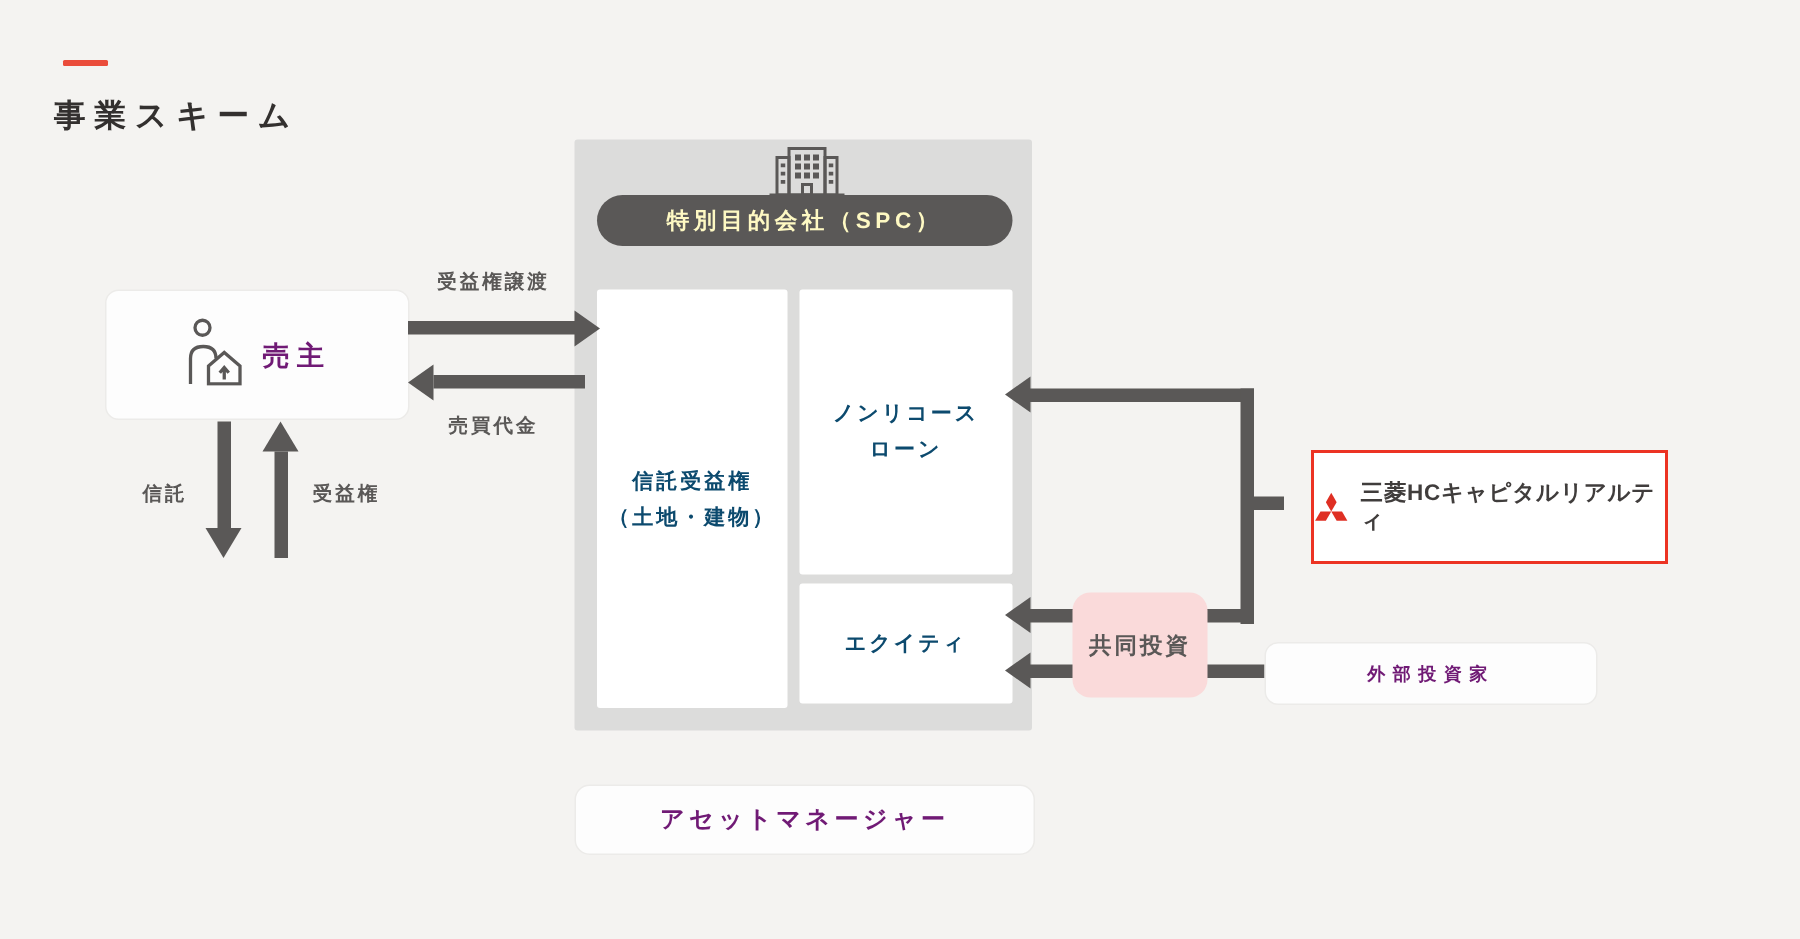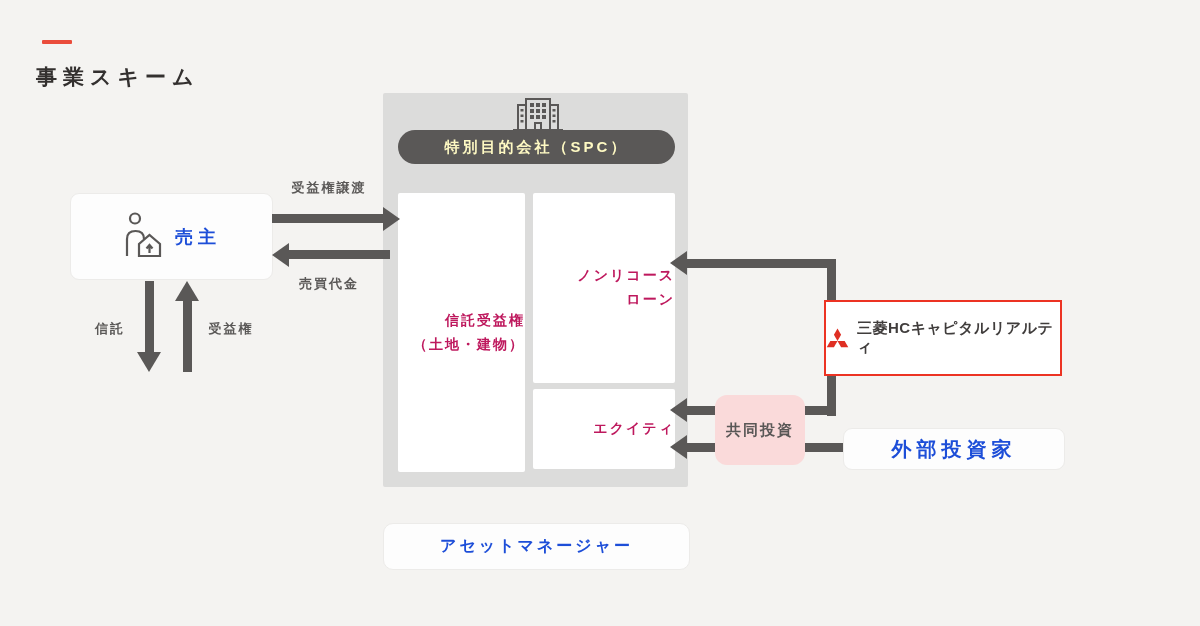--- a/index.html
+++ b/index.html
@@ -9,35 +9,35 @@
   .dash{left:42px;top:40px;width:30px;height:4px;background:#ea4c3b;border-radius:1px;}
   .title{left:36px;top:63px;font-size:21px;font-weight:bold;letter-spacing:6px;color:#33302f;}
 
   .spc-container{left:383px;top:93px;width:305px;height:394px;background:#dcdcdb;border-radius:2px;}
   .building-icon{left:511px;top:96px;width:54px;height:36px;}
   .spc-pill{left:398px;top:130px;width:277px;height:34px;background:#5a5857;border-radius:17px;
             display:flex;align-items:center;justify-content:center;color:#fef9c3;font-weight:bold;
             font-size:15px;letter-spacing:3px;}
 
   .whitebox{background:#ffffff;border-radius:2px;display:flex;flex-direction:column;
-            align-items:flex-end;justify-content:center;font-weight:bold;font-size:14px;
-            letter-spacing:2px;line-height:1.7;color:#be185d;text-align:center;}
+            align-items:center;justify-content:center;font-weight:bold;font-size:14px;
+            letter-spacing:2px;line-height:1.7;color:#0c4a6e;text-align:center;}
   .box-trust{left:398px;top:193px;width:127px;height:279px;}
   .box-loan{left:533px;top:193px;width:142px;height:190px;}
   .box-equity{left:533px;top:389px;width:142px;height:80px;}
 
   .card{background:#fdfdfd;border:1px solid #ecebe9;border-radius:9px;display:flex;
-        align-items:center;justify-content:center;font-weight:bold;color:#1d4ed8;}
+        align-items:center;justify-content:center;font-weight:bold;color:#701a75;}
   .seller{left:70px;top:193px;width:201px;height:85px;font-size:18px;letter-spacing:5px;gap:13px;}
   .trustee{left:70px;top:374px;width:201px;height:109px;font-size:18px;letter-spacing:5px;
            flex-direction:column;line-height:2;}
-  .external{left:843px;top:428px;width:220px;height:40px;font-size:20px;letter-spacing:5px;}
+  .external{left:843px;top:428px;width:220px;height:40px;font-size:12px;letter-spacing:5px;}
   .asset-manager{left:383px;top:523px;width:305px;height:45px;font-size:16px;letter-spacing:3px;border-radius:10px;}
 
-  .mhc{left:824px;top:300px;width:234px;height:72px;background:#ffffff;border:2px solid #ec3323;
+  .mhc{left:874px;top:300px;width:234px;height:72px;background:#ffffff;border:2px solid #ec3323;
        display:flex;align-items:center;justify-content:center;gap:8px;font-weight:bold;
        font-size:15px;color:#403d3c;letter-spacing:0.5px;}
 
   .joint{left:715px;top:395px;width:90px;height:70px;background:#fadada;border-radius:12px;
          display:flex;align-items:center;justify-content:center;font-weight:bold;font-size:15px;
          letter-spacing:2px;color:#5a5857;z-index:5;}
 
   .hbar{height:9px;background:#5a5857;}
   .vbar{width:9px;background:#5a5857;}
   .head-right{width:0;height:0;border-top:12px solid transparent;border-bottom:12px solid transparent;

